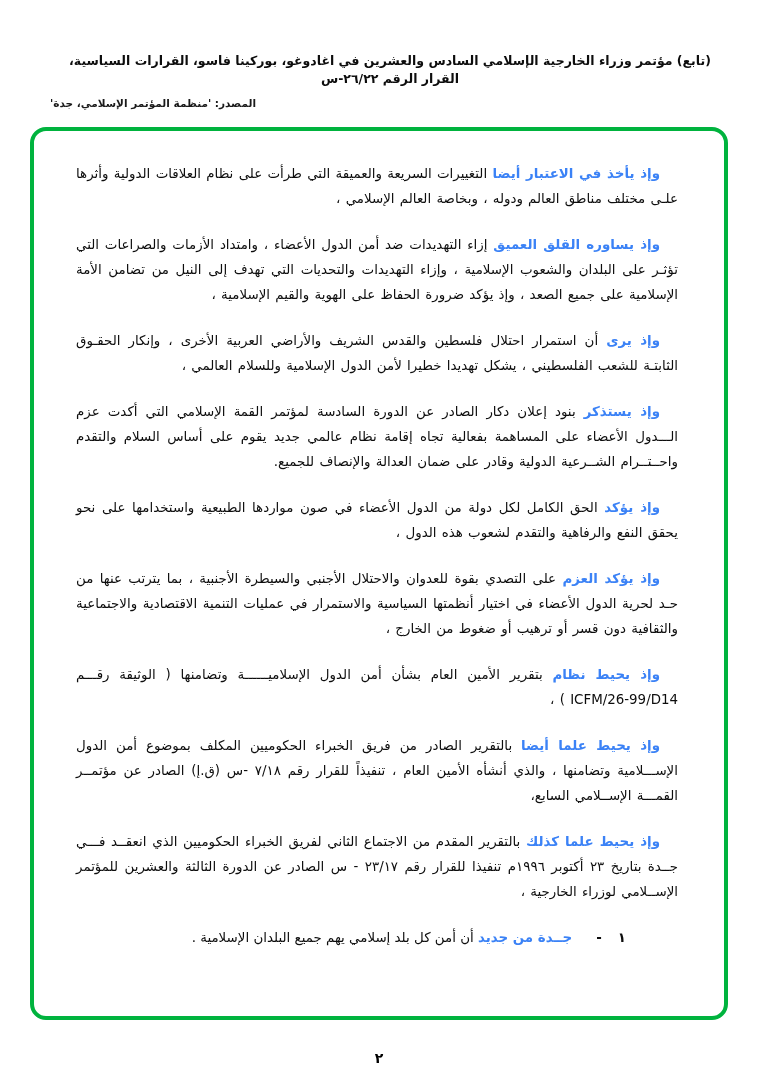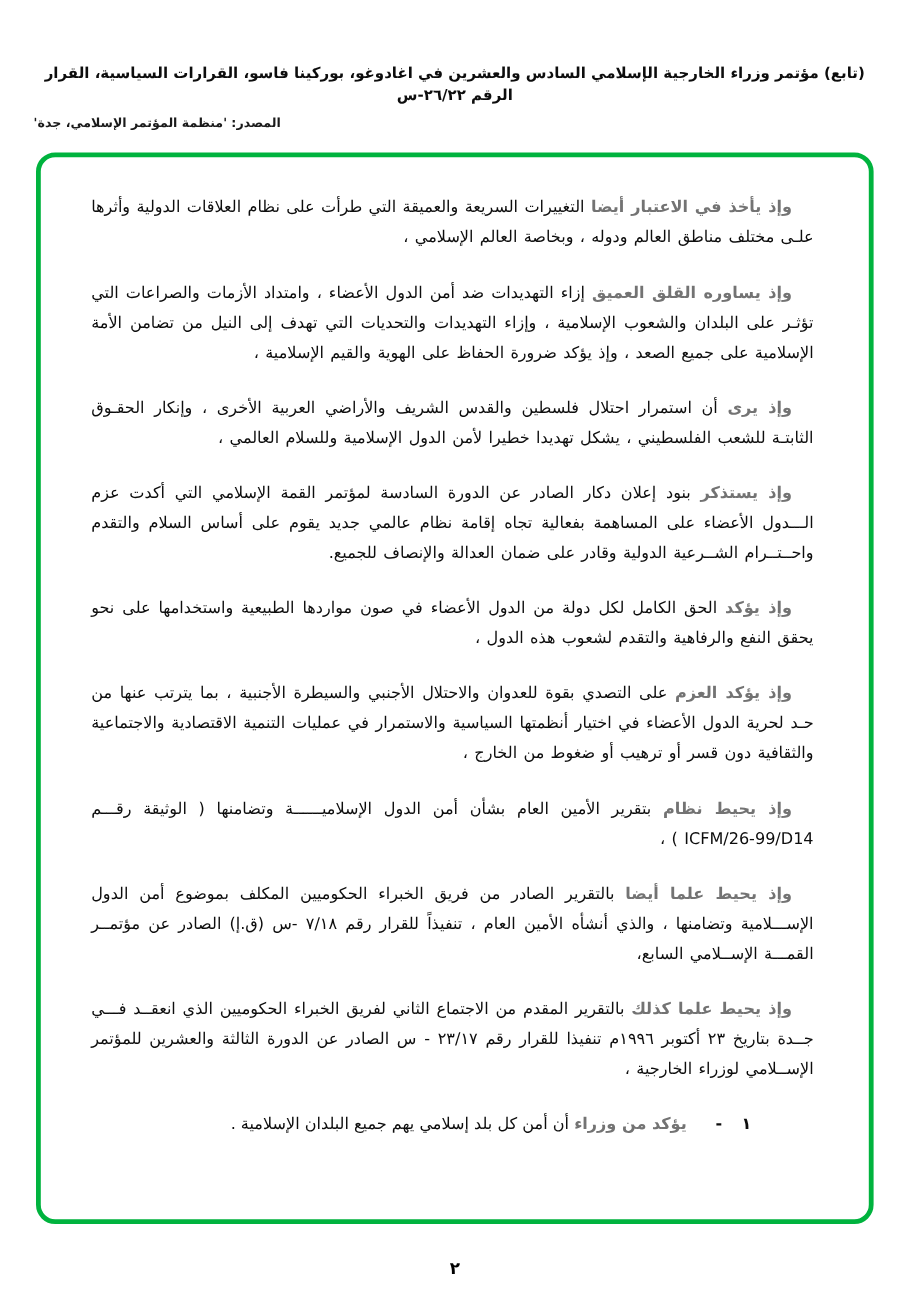--- a/index.html
+++ b/index.html
@@ -8,20 +8,21 @@
     width: 758px; height: 1078px;
     font-family: "DejaVu Sans", sans-serif;
     color: #0d0d0d;
     position: relative;
     overflow: hidden;
   }
   .page {
     position: relative;
     width: 758px; height: 1078px;
     direction: rtl;
+    padding-left: 22px;
   }
   
   .doc-header {
     padding: 52px 28px 0 28px;
   }
   .doc-header .line1 {
     font-size: 12.5px;
     font-weight: bold;
     text-align: center;
     letter-spacing: 0.1px;
@@ -52,21 +53,21 @@
     direction: rtl;
     text-align: justify;
     font-size: 13.4px;
     line-height: 25px;
     margin-bottom: 21px;
     text-indent: 18px;
     word-spacing: 1px;
   }
   .para b, .numbered b {
     font-weight: bold;
-    color: #737373;
+    color: #3b82f6;
   }
   
   .numbered {
     direction: rtl;
     font-size: 13.4px;
     line-height: 25px;
     margin-right: 52px;
     margin-top: 6px;
     text-align: right;
   }
@@ -115,20 +116,20 @@
       <p class="para"><b>وإذ يؤكد</b> <span>الحق الكامل لكل دولة من الدول الأعضاء في صون مواردها الطبيعية واستخدامها على نحو يحقق النفع والرفاهية والتقدم لشعوب هذه الدول ،</span></p>
 
       <p class="para"><b>وإذ يؤكد العزم</b> <span>على التصدي بقوة للعدوان والاحتلال الأجنبي والسيطرة الأجنبية ، بما يترتب عنها من حـد لحرية الدول الأعضاء في اختيار أنظمتها السياسية والاستمرار في عمليات التنمية الاقتصادية والاجتماعية والثقافية دون قسر أو ترهيب أو ضغوط من الخارج ،</span></p>
 
       <p class="para"><b>وإذ يحيط نظام</b> <span>بتقرير الأمين العام بشأن أمن الدول الإسلاميــــــة وتضامنها ( الوثيقة رقـــم ICFM/26-99/D14 ) ،</span></p>
 
       <p class="para"><b>وإذ يحيط علما أيضا</b> <span>بالتقرير الصادر من فريق الخبراء الحكوميين المكلف بموضوع أمن الدول الإســـلامية وتضامنها ، والذي أنشأه الأمين العام ، تنفيذاً للقرار رقم ٧/١٨ -س (ق.إ) الصادر عن مؤتمــر القمـــة الإســلامي السابع،</span></p>
 
       <p class="para"><b>وإذ يحيط علما كذلك</b> <span>بالتقرير المقدم من الاجتماع الثاني لفريق الخبراء الحكوميين الذي انعقــد فـــي جــدة بتاريخ ٢٣ أكتوبر ١٩٩٦م تنفيذا للقرار رقم ٢٣/١٧ - س الصادر عن الدورة الثالثة والعشرين للمؤتمر الإســلامي لوزراء الخارجية ،</span></p>
 
-      <p class="numbered"><span class="num">١</span><span class="dash">-</span><b>يؤكد من وزراء</b> <span>أن أمن كل بلد إسلامي يهم جميع البلدان الإسلامية .</span></p>
+      <p class="numbered"><span class="num">١</span><span class="dash">-</span><b>جــدة من جديد</b> <span>أن أمن كل بلد إسلامي يهم جميع البلدان الإسلامية .</span></p>
 
     </div>
   </div>
 
   <div class="page-number">٢</div>
 
 </div>
 
 </body></html>

